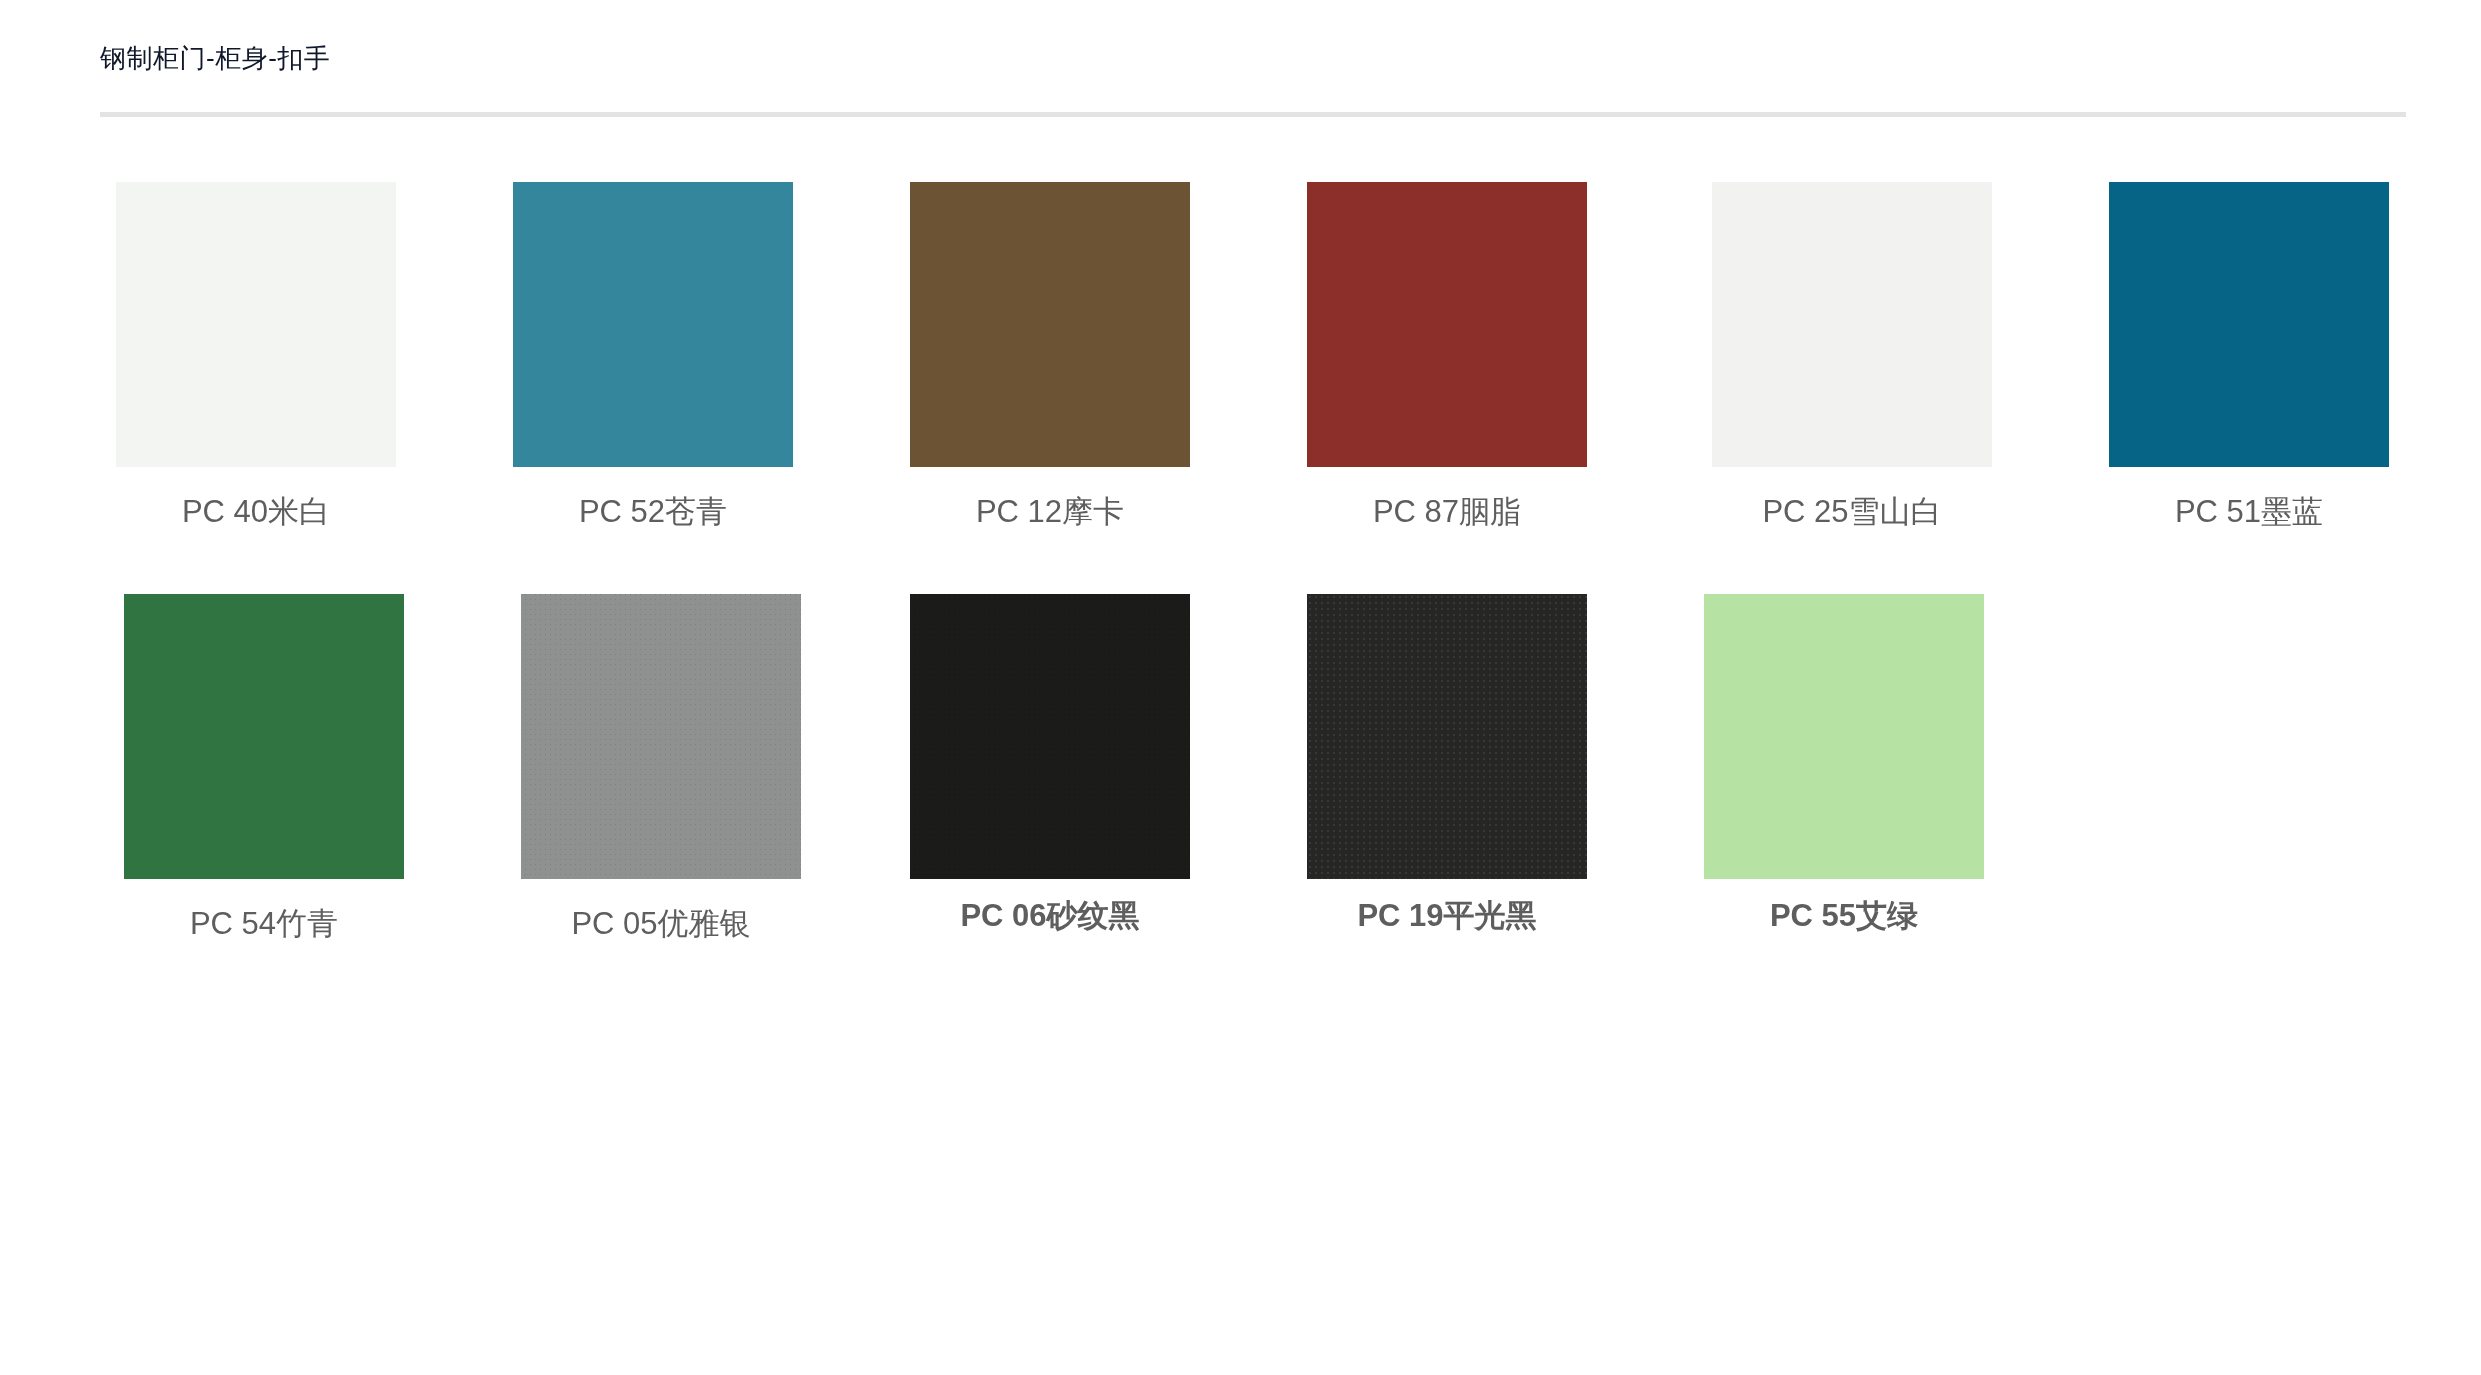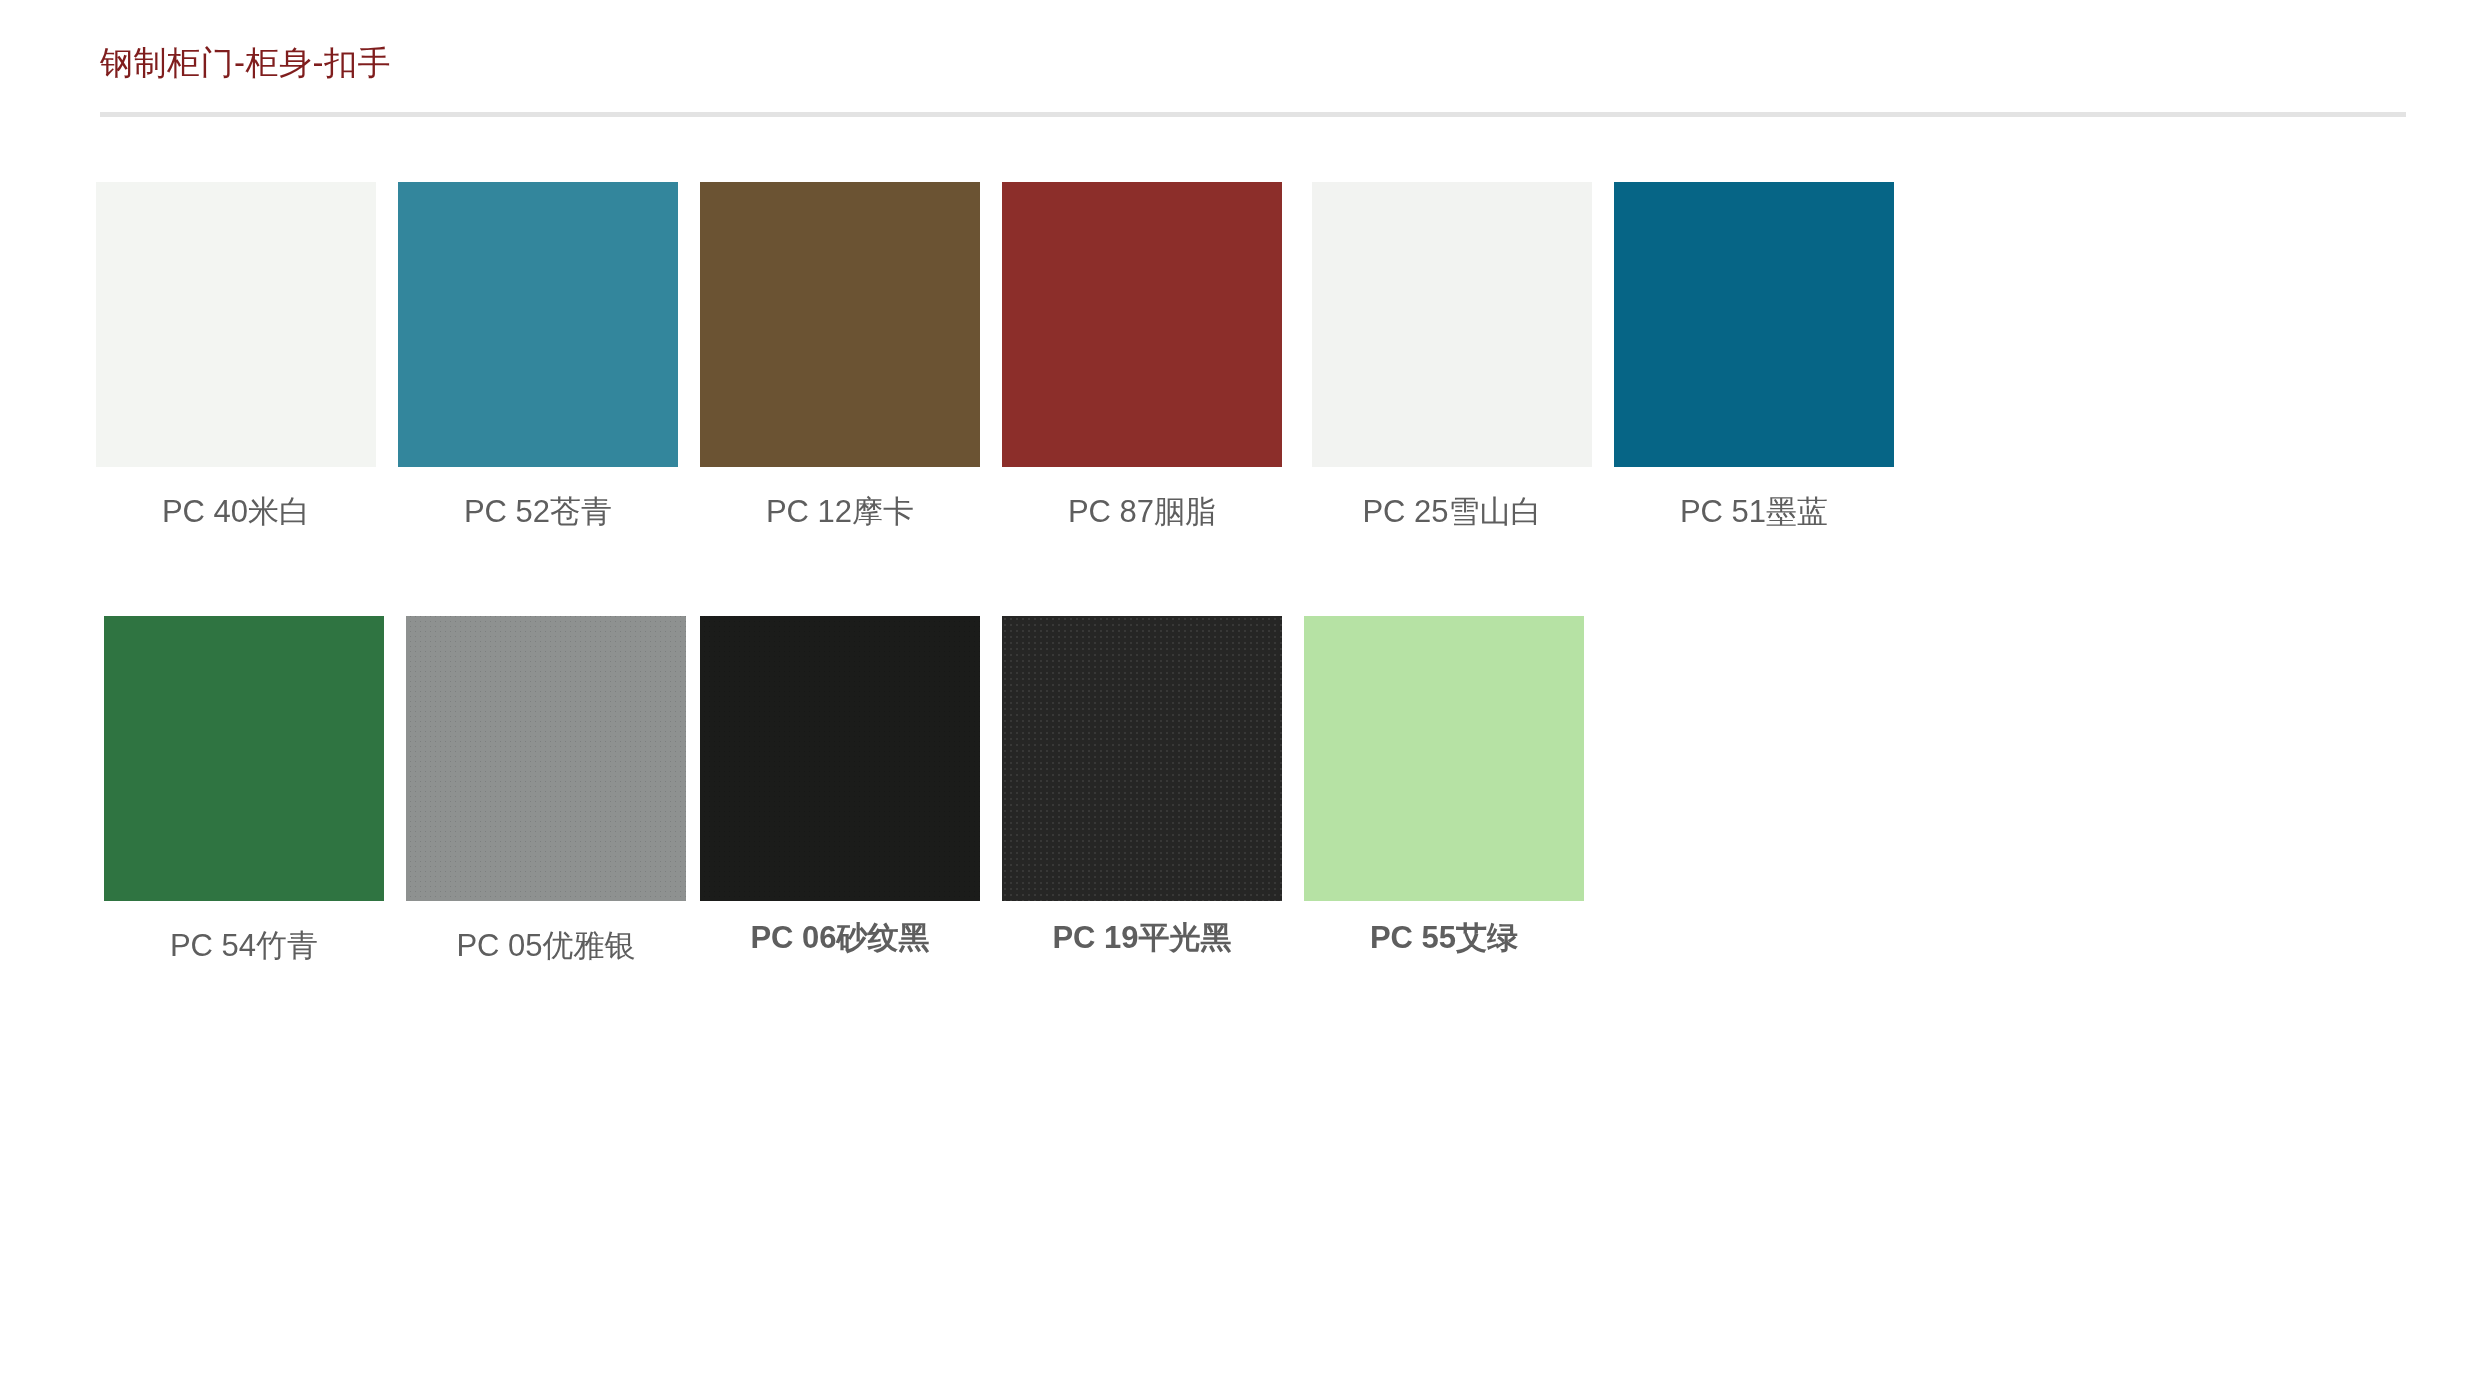--- a/index.html
+++ b/index.html
@@ -24,48 +24,47 @@
     position: absolute;
     left: 0;
     top: 0;
     width: 2481px;
   }
 
   .page-title {
     position: absolute;
     left: 100px;
     top: 42px;
-    font-size: 33px;
+    font-size: 26px;
     line-height: 1.25;
     font-weight: 400;
-    color: #7f1d1d;
+    color: #0f172a;
     letter-spacing: 0.5px;
     white-space: nowrap;
   }
 
   .title-divider {
     position: absolute;
     left: 100px;
     top: 112px;
     width: 2306px;
     height: 5px;
     background: #e3e3e3;
   }
 
   
   .grid {
     position: absolute;
-    left: 96px;
+    left: 116px;
     top: 182px;
     width: 2320px;
     display: grid;
     grid-template-columns: repeat(6, 280px);
     column-gap: 117px;
     row-gap: 0px;
-    gap: 22px;
   }
 
   .cell {
     width: 280px;
     display: block;
   }
 
   .swatch {
     width: 280px;
     height: 285px;

